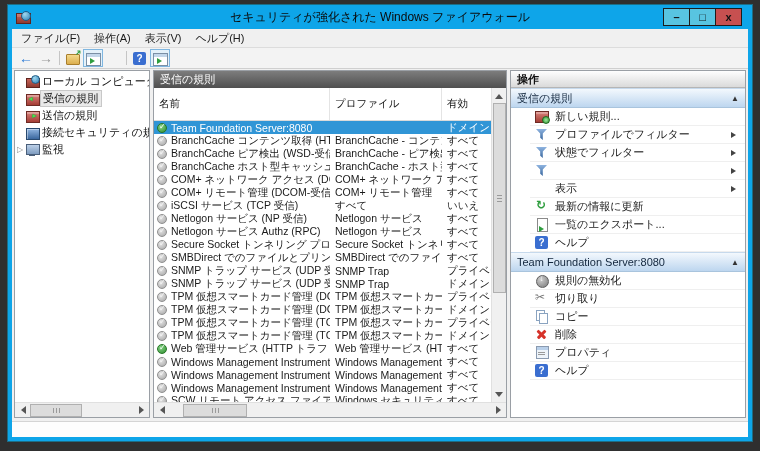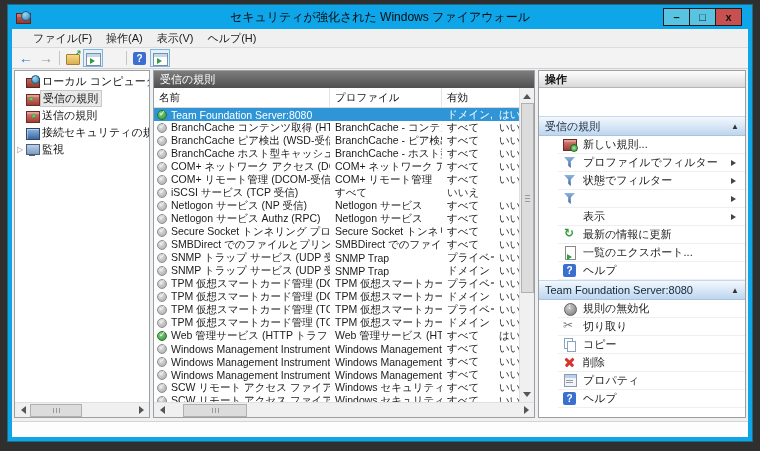--- a/index.html
+++ b/index.html
@@ -20,21 +20,21 @@
   .title-text { position:absolute; left:0; right:0; text-align:center; font-size:12px; color:#0b0b0b; }
   .winbtns { margin-left:auto; display:flex; z-index:2; margin-right:6px; }
   .winbtn { width:27px; height:18px; border:1px solid #1c1c1c; margin-left:-1px;
             display:flex; align-items:center; justify-content:center;
             font-size:11px; font-weight:bold; color:#111; background:#58c4e1; }
   .winbtn.close { background:#c75050; }
 
   
   .content { background:#f0f0f0; height:408px; display:flex; flex-direction:column; }
   .menubar { height:19px; display:flex; align-items:center; background:#f0f0f0;
-             border-bottom:1px solid #dcdcdc; font-size:11px; color:#1a1a1a; padding-left:14px; }
+             border-bottom:1px solid #dcdcdc; font-size:11px; color:#1a1a1a; padding-left:2px; }
   .menu-item { padding:0 7px; height:100%; display:flex; align-items:center; }
   .toolbar { height:21px; display:flex; align-items:center; background:#f3f3f3;
              border-bottom:1px solid #cfcfcf; padding-left:4px; }
   .tool-btn { width:20px; height:18px; display:flex; align-items:center; justify-content:center; border:1px solid transparent; }
   .tool-btn.active { border:1px solid #7fb6e0; background:#e4f1fa; }
   .tool-sep { width:1px; height:14px; background:#c5c5c5; margin:0 3px; }
 
   
   .tic { position:relative; width:14px; height:13px; flex:none; }
   .tic-back::before { content:"←"; position:absolute; left:0; top:-1px; font-size:14px; font-weight:bold; color:#2e7cd6; line-height:14px; }
@@ -75,21 +75,21 @@
   .ic-monitor::before { content:""; position:absolute; left:1px; top:0; width:12px; height:9px;
        background:linear-gradient(#bcd0e8,#7e9cc0); border:1px solid #4a5f7a; }
   .ic-monitor::after { content:""; position:absolute; left:4px; bottom:0; width:6px; height:2px; background:#4a5f7a; }
 
   
   .list-panel { flex:1; display:flex; flex-direction:column; min-width:0; overflow:hidden; }
   .list-title { height:17px; background:linear-gradient(#7d7d7d,#4f4f4f); color:#fff; font-size:11px;
                 display:flex; align-items:center; padding-left:6px; flex:none; }
   .list-body { flex:1; display:flex; min-height:0; }
   .list-content { flex:1; min-width:0; display:flex; flex-direction:column; overflow:hidden; }
-  .col-header { height:20px; display:grid; grid-template-columns:176px 112px 52px 1fr; flex:none;
+  .col-header { height:33px; display:grid; grid-template-columns:176px 112px 52px 1fr; flex:none;
                 border-bottom:1px solid #dadada; background:#fff; font-size:10.5px; color:#111; }
   .col-cell { display:flex; align-items:center; padding-left:5px; border-right:1px solid #e4e4e4; overflow:hidden; white-space:nowrap; }
   .sort-ind { font-size:7px; color:#555; margin-left:16px; }
   .rows { flex:1; overflow:hidden; }
   .lrow { height:13px; display:grid; grid-template-columns:176px 112px 52px 1fr; align-items:center;
           font-size:10.5px; color:#1a1a1a; white-space:nowrap; }
   .lrow > div { overflow:hidden; padding-left:5px; }
   .lrow .c-name { display:flex; align-items:center; padding-left:3px; }
   .lrow.sel { background:#3095d6; color:#fff; }
   .ric { width:10px; height:10px; border-radius:50%; margin-right:4px; flex:none; position:relative; }
@@ -109,21 +109,21 @@
   .vthumb { width:13px; height:190px; background:#dcdcdc; border:1px solid #b0b0b0; position:relative; }
   .grip-h { position:absolute; left:3px; right:3px; top:50%; height:1px; background:#9a9a9a;
             box-shadow:0 -3px 0 #9a9a9a, 0 3px 0 #9a9a9a; }
   .hscroll { height:15px; flex:none; background:#f0f0f0; border-top:1px solid #e0e0e0; display:flex; align-items:center; }
   .hthumb { height:13px; background:#dcdcdc; border:1px solid #b0b0b0; position:relative; }
   .grip-v { position:absolute; top:3px; bottom:3px; left:50%; width:1px; background:#9a9a9a;
             box-shadow:-3px 0 0 #9a9a9a, 3px 0 0 #9a9a9a; }
   .tree-hscroll { position:absolute; left:0; right:0; bottom:0; }
 
   
-  .actions-panel { width:208px; flex:none; display:flex; flex-direction:column; overflow:hidden;gap:28px; }
+  .actions-panel { width:236px; flex:none; display:flex; flex-direction:column; overflow:hidden; }
   .actions-title { height:17px; background:linear-gradient(#fefefe,#dadada); border-bottom:1px solid #b5b5b5;
                    font-size:11px; font-weight:bold; color:#111; display:flex; align-items:center; padding-left:6px; flex:none; }
   .sec-header { height:20px; background:linear-gradient(#f3f8fd,#bdd6ef); border-top:1px solid #c6d9ec; border-bottom:1px solid #a9c4dd;
                 display:flex; align-items:center; padding:0 6px; font-size:11px; color:#12263d; }
   .sec-header .collapse { margin-left:auto; font-size:8px; color:#333; }
   .act-item { height:18px; display:flex; align-items:center; padding:0 6px 0 5px; font-size:11px; color:#1a1a1a;
               border-bottom:1px solid #efefef; position:relative;margin-left:19px; }
   .act-ic-slot { width:16px; margin-right:4px; display:flex; justify-content:flex-start; flex:none; }
   .sub-arrow { margin-left:auto; width:0; height:0; border:3.5px solid transparent; border-left:5px solid #444; }
 

